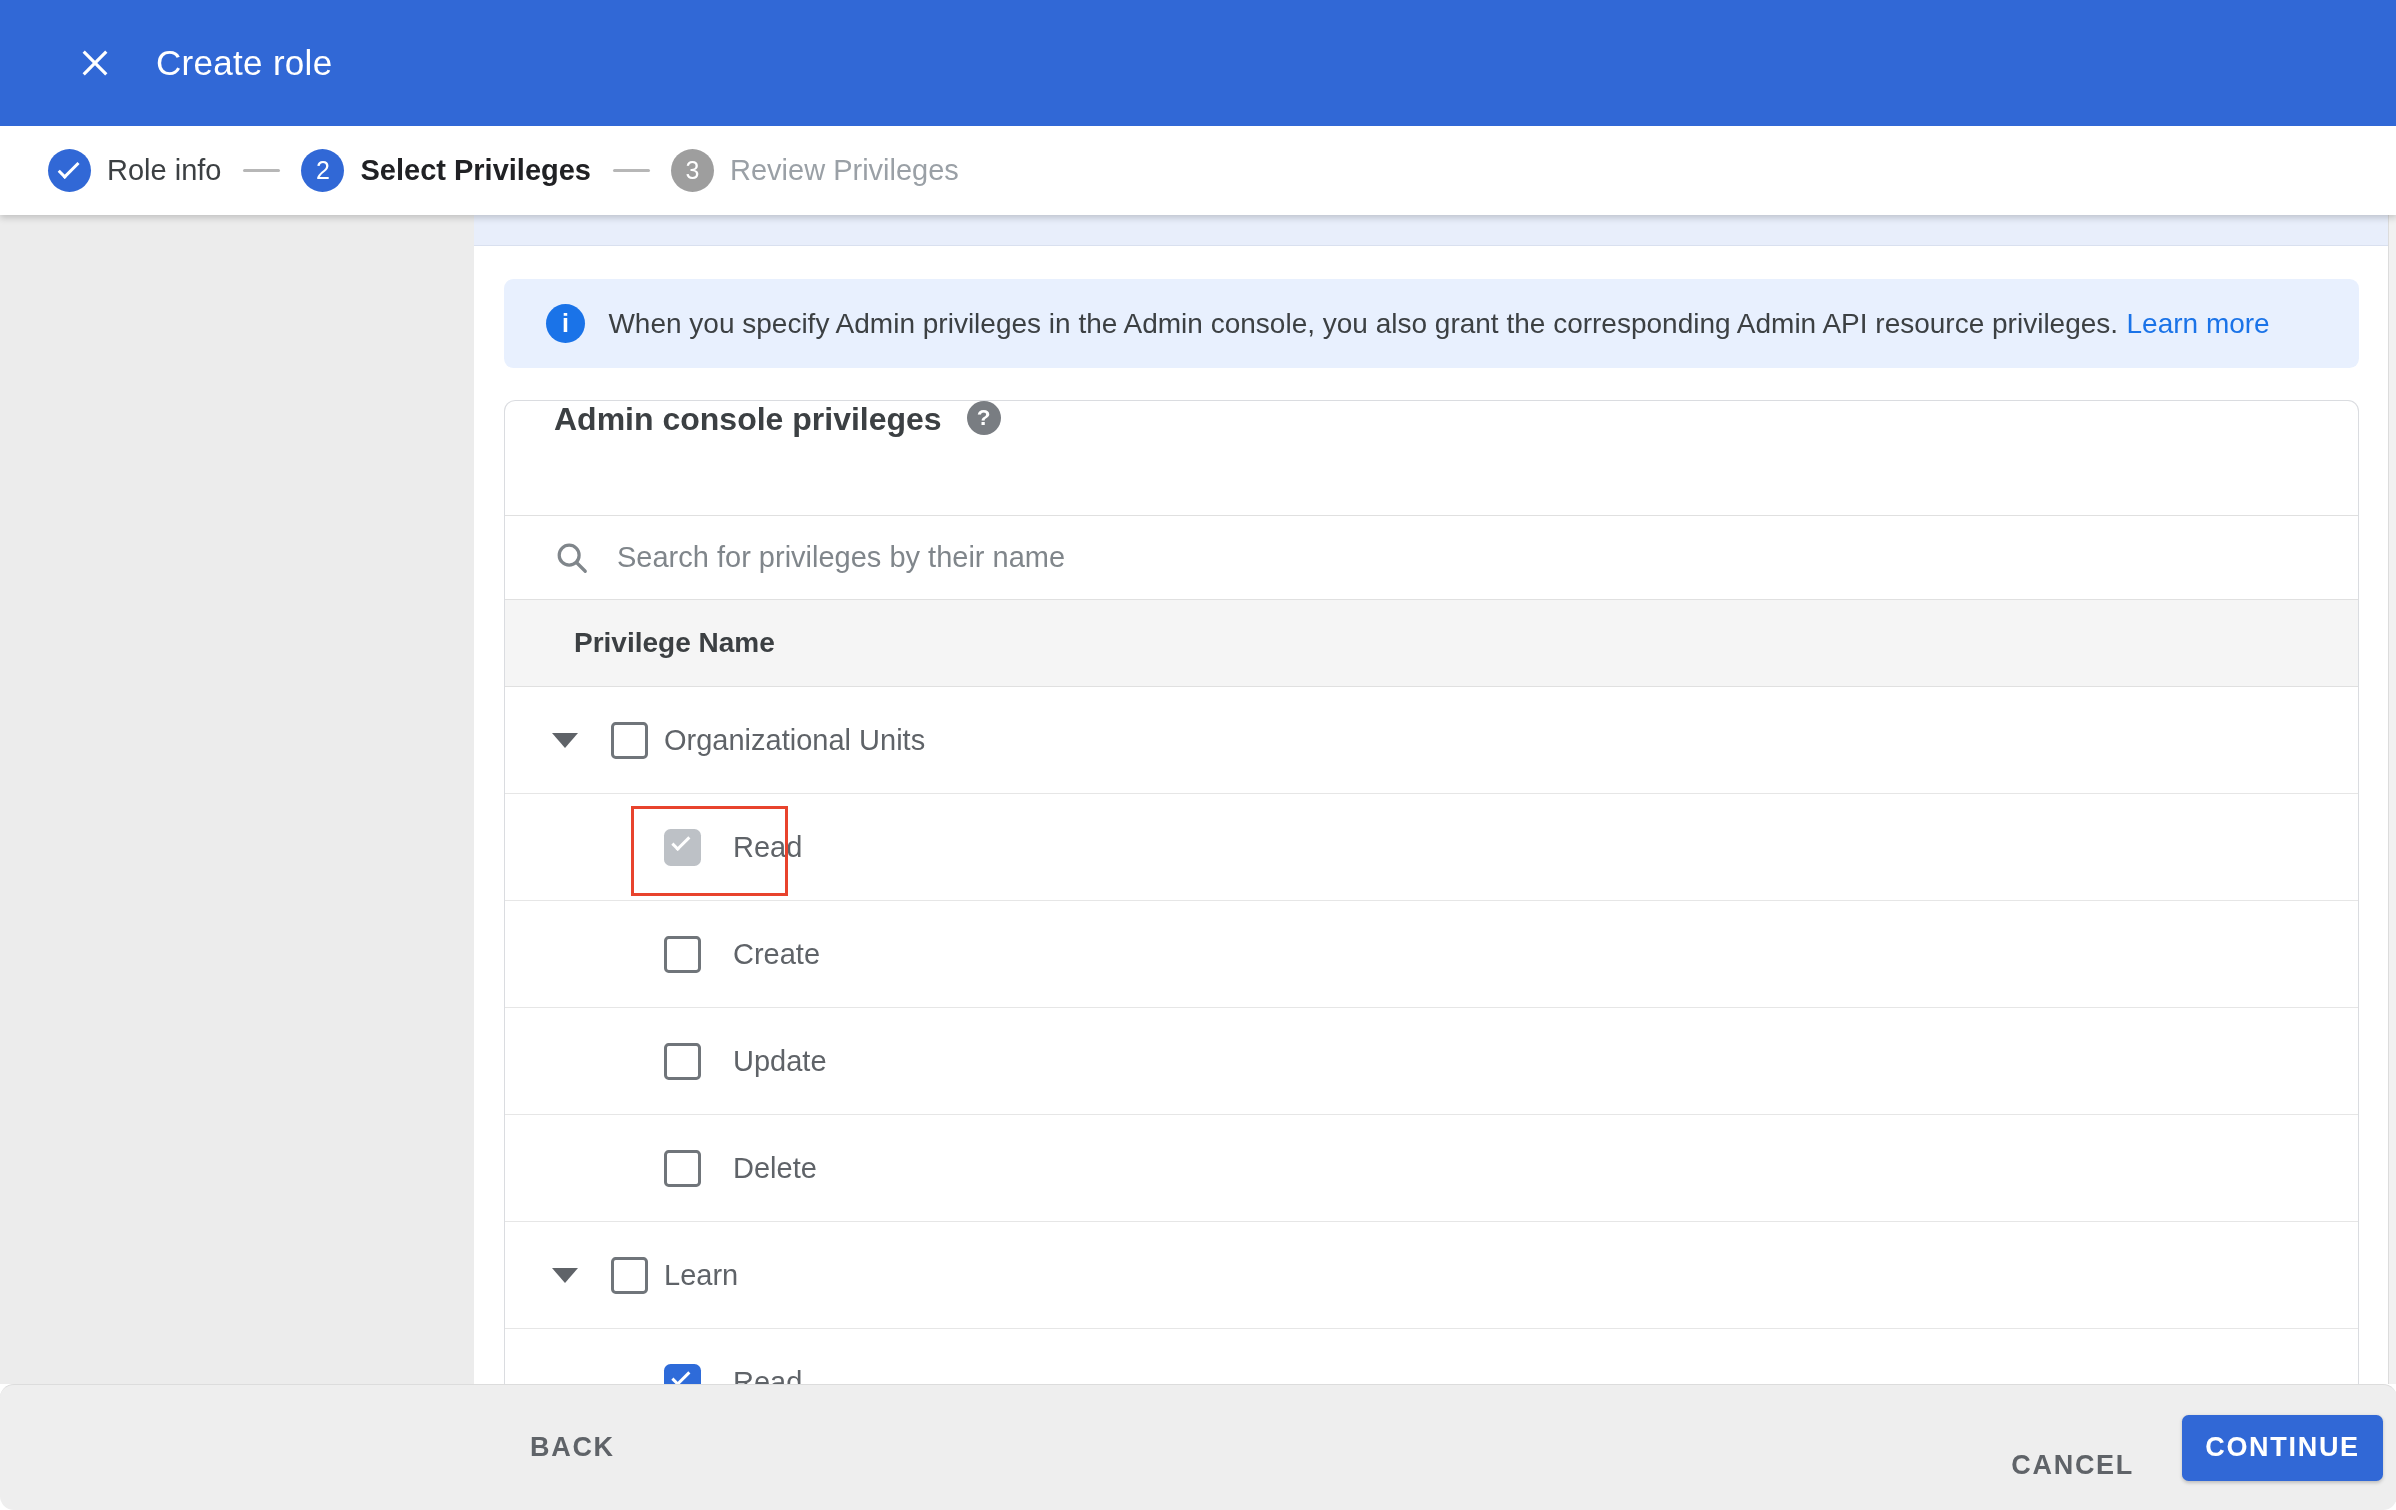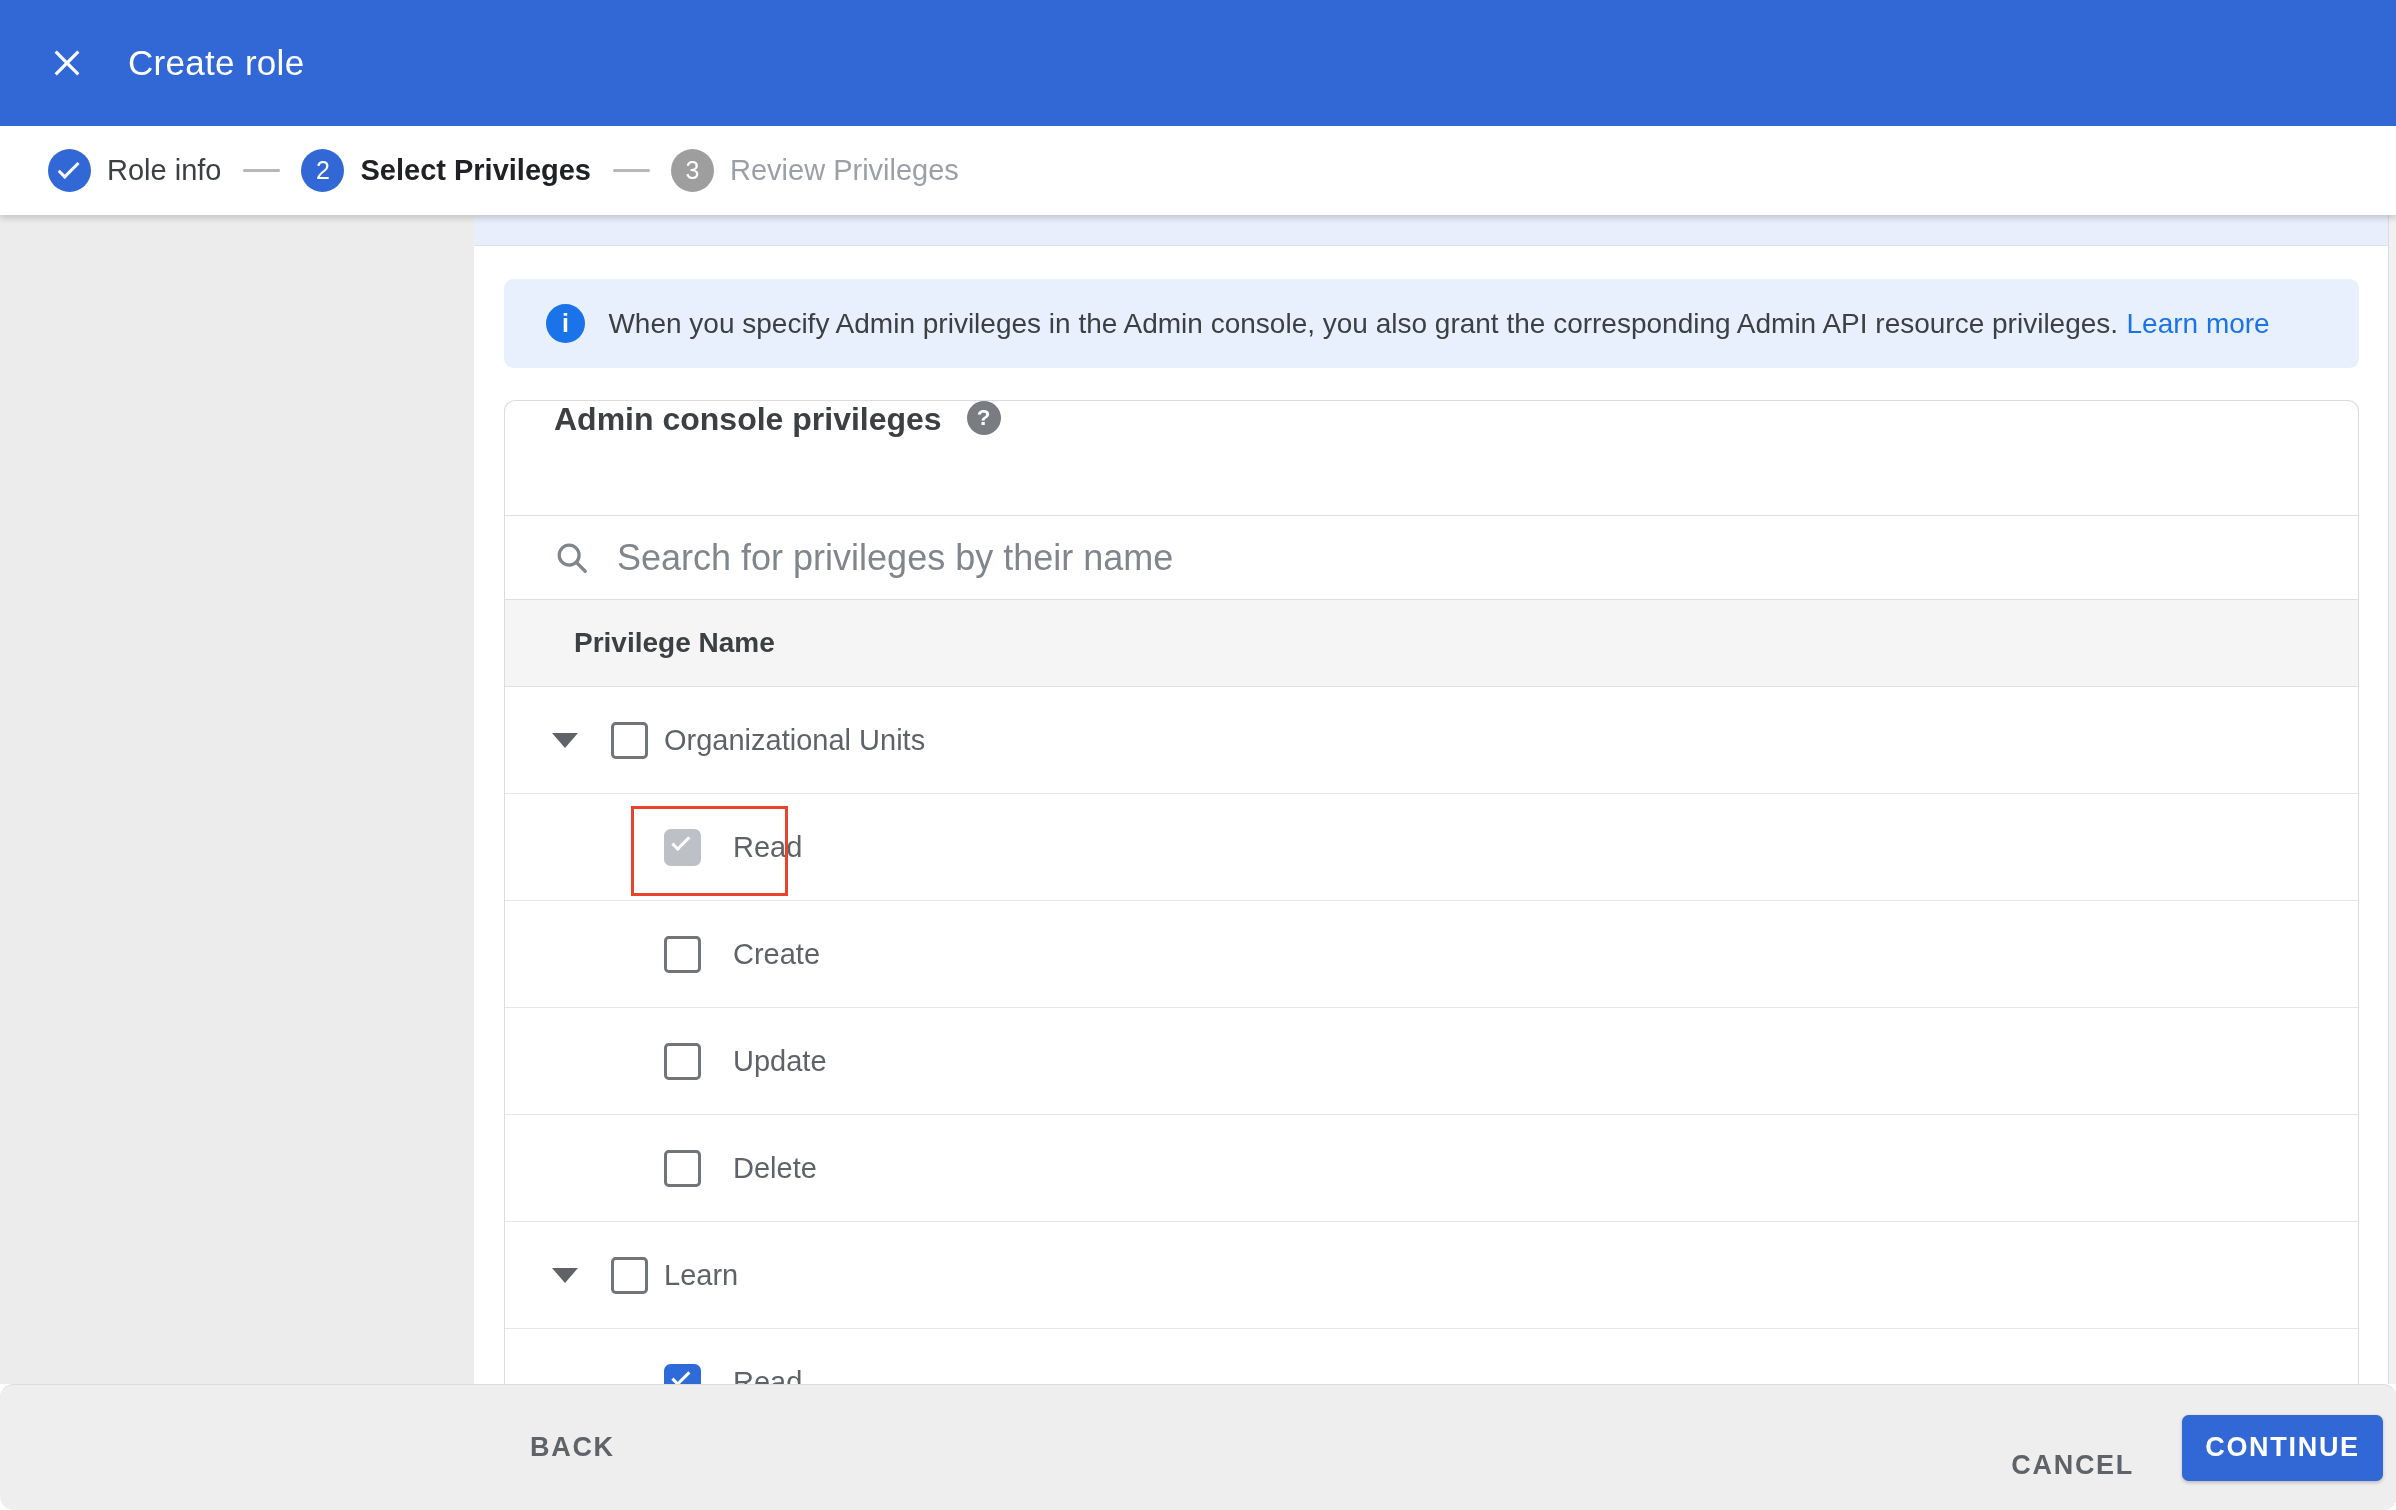--- a/index.html
+++ b/index.html
@@ -12,21 +12,21 @@
     height: 1510px;
     overflow: hidden;
     background: #fff;
   }
 
   
   .topbar {
     position: absolute; top: 0; left: 0; right: 0; height: 126px;
     background: #3168d6;
     display: flex; align-items: center;
-    padding-left: 46px;
+    padding-left: 74px;
     z-index: 30;
   }
   .close-btn {
     width: 41px; height: 41px;
     display: flex; align-items: center; justify-content: center;
     cursor: pointer; background: transparent; border: none;
   }
   .topbar-title {
     color: #fff; font-size: 35px; font-weight: 400;
     margin-left: 41px; letter-spacing: 0.3px;
@@ -119,21 +119,21 @@
     background: #797d82; color: #fff; font-size: 22.5px; font-weight: 700;
     display: flex; align-items: center; justify-content: center;
     margin-left: 25px; cursor: pointer;
   }
   .search-row {
     height: 84px; border-top: 0.9px solid #e0e0e0;
     display: flex; align-items: center; padding-left: 49px;
   }
   .search-input {
     border: none; outline: none; background: transparent;
-    font-family: inherit; font-size: 36px; color: #b91c1c;
+    font-family: inherit; font-size: 29px; color: #b91c1c;
     margin-left: 27px; width: 1312px;
   }
   .search-input::placeholder { color: #80868b; opacity: 1; }
   .thead-row {
     height: 88px; background: #f5f5f5;
     border-top: 0.9px solid #e0e0e0; border-bottom: 0.9px solid #e0e0e0;
     display: flex; align-items: center; padding-left: 49px;
   }
   .thead-label { font-size: 28px; font-weight: 700; color: #3c4043; margin-left: 20px; }
 

